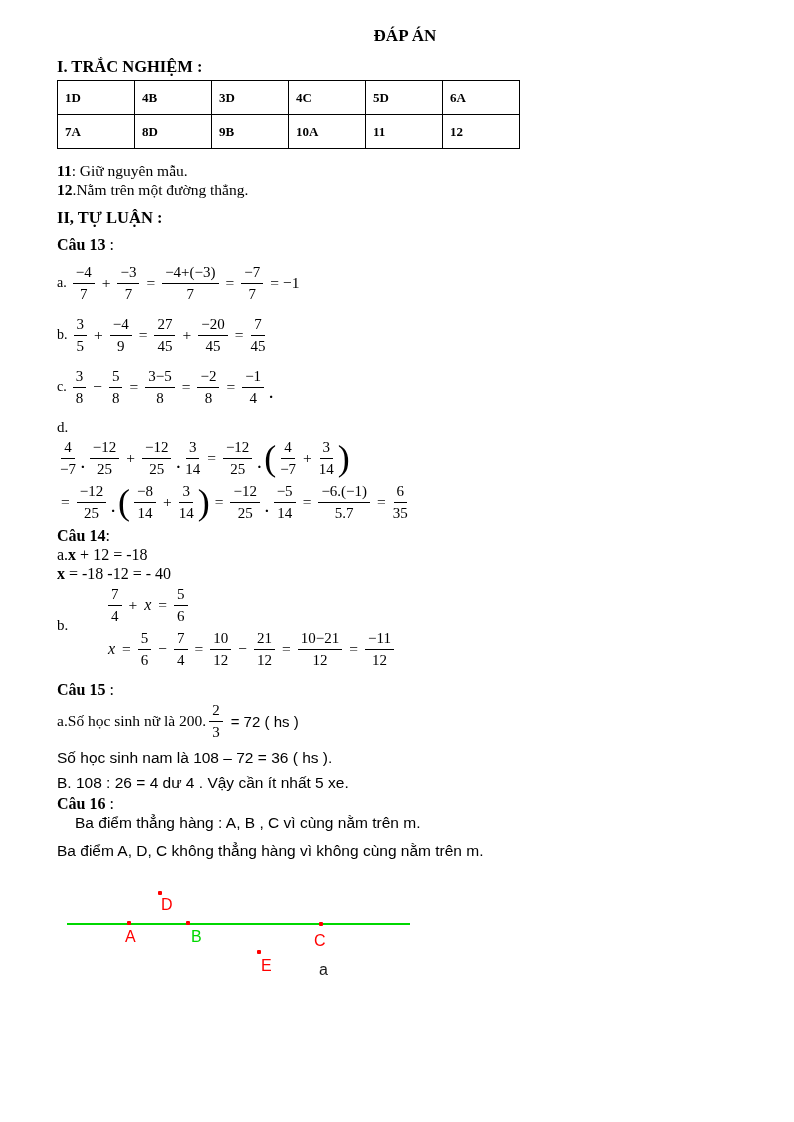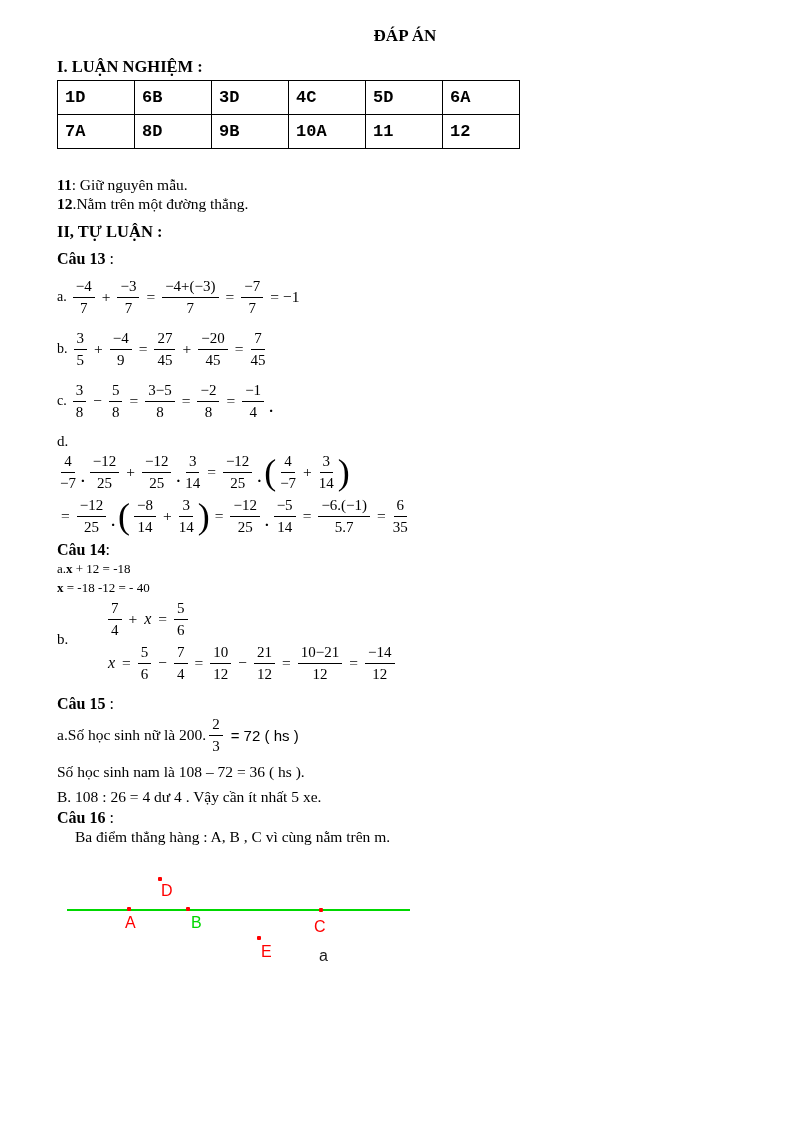--- a/index.html
+++ b/index.html
@@ -3,66 +3,66 @@
 <meta charset="utf-8">
 <style>
   html,body{margin:0;padding:0;background:#fff;}
   .page{position:relative;width:794px;height:1122px;background:#fff;color:#000;
         font-family:"Liberation Serif","DejaVu Serif",serif;overflow:hidden;}
   .content{padding:26px 57px 0 57px;}
   .title{text-align:center;font-weight:bold;font-size:17px;line-height:20px;padding-left:16px;}
   .h-section{font-size:16.5px;font-weight:bold;line-height:19px;margin-top:11px;}
   .h-section.mt2{margin-top:9px;}
   table.ans{border-collapse:collapse;margin-top:4px;}
-  table.ans td{border:1px solid #000;width:69px;height:33px;font-weight:bold;font-size:17px;
-               padding:0 0 0 7px;vertical-align:middle;font-family:Liberation Mono, monospace;}
+  table.ans td{border:1px solid #000;width:69px;height:33px;font-weight:bold;font-size:13px;
+               padding:0 0 0 7px;vertical-align:middle;font-family:Liberation Serif, serif;}
   .note{font-size:15.5px;line-height:19px;}
-  .note.first{margin-top:26px;}
+  .note.first{margin-top:12px;}
   .h-cau{font-size:16px;font-weight:bold;line-height:19px;margin-top:8px;}
   .h-cau span{font-weight:normal;}
   .mathline{display:flex;align-items:center;font-size:15px;min-height:46px;margin-top:6px;}
   .mathline.tight{margin-top:0;min-height:44px;}
   .frac{display:flex;flex-direction:column;align-items:center;margin:0 3px;}
   .frac .num{display:block;padding:0 3px 2px 3px;border-bottom:1px solid #000;line-height:17px;white-space:nowrap;}
   .frac .den{display:block;padding-top:2px;line-height:17px;white-space:nowrap;}
   .op{margin:0 4px;font-size:15.5px;white-space:pre;}
   .txt{font-size:15.5px;white-space:pre;}
   .stxt{font-family:"Liberation Sans","DejaVu Sans",sans-serif;font-size:15px;margin-left:5px;white-space:pre;}
   .lbl{font-size:14px;margin-right:3px;}
   .var{font-style:italic;font-size:16px;margin:0 3px;}
   .dot{align-self:flex-end;padding:0 2px 8px 2px;font-weight:bold;}
   .paren{font-size:36px;line-height:44px;font-weight:300;margin:0 1px;}
   .dlabel{font-size:15px;line-height:18px;margin-top:8px;}
-  .plainline{font-size:13px;line-height:19px;}
+  .plainline{font-size:16px;line-height:19px;}
   .bblock{display:flex;}
   .blabel{font-size:15px;width:48px;padding-top:34px;box-sizing:border-box;}
   .bcol{display:flex;flex-direction:column;}
-  .sansline{font-family:Liberation Serif, serif;font-size:15.5px;line-height:20px;margin-top:5px;}
+  .sansline{font-family:Liberation Sans, sans-serif;font-size:15.5px;line-height:20px;margin-top:5px;}
   .sansline.gap{margin-top:8px;}
   .figure{position:absolute;left:0;top:905;width:794px;height:160px;}
   .fig-line{position:absolute;height:2px;}
   .fig-dot{position:absolute;width:4px;height:4px;border-radius:1px;}
   .fig-label{position:absolute;font-family:"Liberation Sans","DejaVu Sans",sans-serif;
              font-size:16px;line-height:16px;}
 </style>
 </head>
 <body>
 
 <div class="page">
   <div class="content">
 
     <div class="title">ĐÁP ÁN</div>
 
-    <div class="h-section">I. LUẬN NGHIỆM :</div>
+    <div class="h-section">I. TRẮC NGHIỆM :</div>
 
     <table class="ans">
       <tbody>
           <tr>
         <td>1D</td>
-        <td>6B</td>
+        <td>4B</td>
         <td>3D</td>
         <td>4C</td>
         <td>5D</td>
         <td>6A</td>
       </tr>
       <tr>
         <td>7A</td>
         <td>8D</td>
         <td>9B</td>
         <td>10A</td>
@@ -277,41 +277,42 @@
               <span class="num">21</span>
               <span class="den">12</span>
             </span>
             <span class="op">=</span>
             <span class="frac">
               <span class="num">10−21</span>
               <span class="den">12</span>
             </span>
             <span class="op">=</span>
             <span class="frac">
-              <span class="num">−14</span>
+              <span class="num">−11</span>
               <span class="den">12</span>
             </span>
           </div>
       </div>
     </div>
 
     <div class="h-cau" style="margin-top:9px;"><b>Câu 15</b><span> :</span></div>
     <div class="mathline tight">
         <span class="txt">a.Số học sinh nữ là 200.</span>
         <span class="frac">
           <span class="num">2</span>
           <span class="den">3</span>
         </span>
         <span class="stxt">= 72 ( hs )</span>
       </div>
     <div class="sansline">Số học sinh nam là 108 – 72 = 36 ( hs ).</div>
     <div class="sansline">B. 108 : 26 = 4 dư 4 . Vậy cần ít nhất 5 xe.</div>
 
     <div class="h-cau" style="margin-top:1px;"><b>Câu 16</b><span> :</span></div>
     <div class="sansline" style="margin-top:0;margin-left:18px;">Ba điểm thẳng hàng : A, B , C vì cùng nằm trên m.</div>
+    <div class="sansline gap">Ba điểm A, D, C không thẳng hàng vì không cùng nằm trên m.</div>
 
   </div>
 
   <div class="figure">
       <div class="fig-line" style="left: 67px; top: 62px; width: 343px; background: rgb(0, 216, 0);"></div>
       <div class="fig-dot" style="left: 158px; top: 30px; background: rgb(255, 0, 0);"></div>
       <div class="fig-label" style="left: 161px; top: 36px; color: rgb(255, 0, 0);">D</div>
       <div class="fig-dot" style="left: 127px; top: 60px; background: rgb(255, 0, 0);"></div>
       <div class="fig-label" style="left: 125px; top: 68px; color: rgb(255, 0, 0);">A</div>
       <div class="fig-dot" style="left: 186px; top: 60px; background: rgb(255, 0, 0);"></div>

